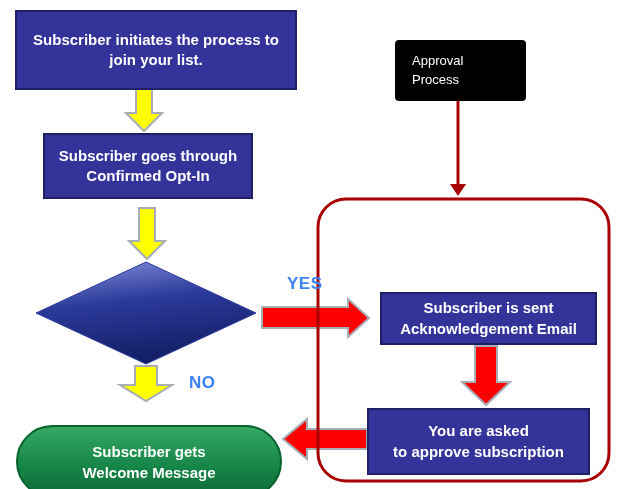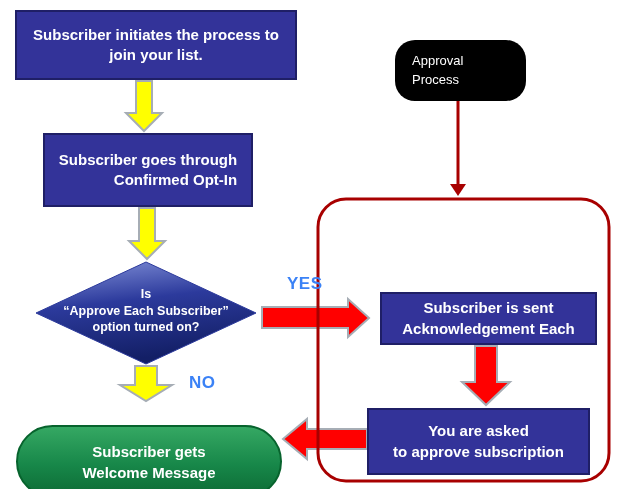--- a/index.html
+++ b/index.html
@@ -9,35 +9,35 @@
   }
   #arrow-layer{position:absolute;left:0;top:0;width:619px;height:489px;}
   .label{white-space:pre-line;}
   .node{
     position:absolute;display:flex;align-items:center;justify-content:center;
     text-align:center;color:#ffffff;font-weight:bold;box-sizing:border-box;
   }
   .process{
     background:#333399;border:2px solid #1F1F66;font-size:15px;line-height:1.35;
   }
-  .node-start{left:15px;top:10px;width:282px;height:70px;}
-  .node-optin{left:43px;top:133px;width:210px;height:74px;text-align:right;}
+  .node-start{left:15px;top:10px;width:282px;height:80px;}
+  .node-optin{left:43px;top:133px;width:210px;height:66px;}
   .node-ack{left:380px;top:292px;width:217px;height:53px;}
   .node-approve{left:367px;top:408px;width:223px;height:67px;}
   .node-welcome{
     left:16px;top:405px;width:266px;height:73px;border-radius:37px;
     background:linear-gradient(180deg,#35A863 0%,#178749 55%,#0D6B35 100%);
     border:2px solid #07632D;font-size:15px;line-height:1.4;margin-top:20px;
   }
   .node-decision-text{
     position:absolute;left:36px;top:286px;width:220px;text-align:center;
     color:#ffffff;font-weight:bold;font-size:12.5px;line-height:1.32;
   }
   .node-annotation{
-    position:absolute;left:395px;top:40px;width:131px;height:61px;border-radius:20px;
+    position:absolute;left:395px;top:40px;width:131px;height:61px;border-radius:4px;
     background:#000000;color:#ffffff;font-size:13px;line-height:1.45;
     display:flex;align-items:center;box-sizing:border-box;padding-left:17px;
     font-weight:normal;
   }
   .branch-label{
     position:absolute;color:#3b82f6;font-weight:bold;font-size:17px;letter-spacing:0.5px;
   }
   .label-yes{left:287px;top:274px;}
   .label-no{left:189px;top:373px;}
 </style>
@@ -78,32 +78,27 @@
   <div class="node process node-start">
     <span class="label">Subscriber initiates the process to
 join your list.</span>
   </div>
 
   <div class="node process node-optin">
     <span class="label">Subscriber goes through
 Confirmed Opt-In</span>
   </div>
 
-  <div class="node-decision-text">
-    <span class="label">Is
-“Approve Each Subscriber”
-option turned on?</span>
-  </div>
 
   <div class="branch-label label-yes">YES</div>
   <div class="branch-label label-no">NO</div>
 
   <div class="node process node-ack">
     <span class="label">Subscriber is sent
-Acknowledgement Each</span>
+Acknowledgement Email</span>
   </div>
 
   <div class="node process node-approve">
     <span class="label">You are asked
 to approve subscription</span>
   </div>
 
   <div class="node node-welcome">
     <span class="label">Subscriber gets
 Welcome Message</span>

